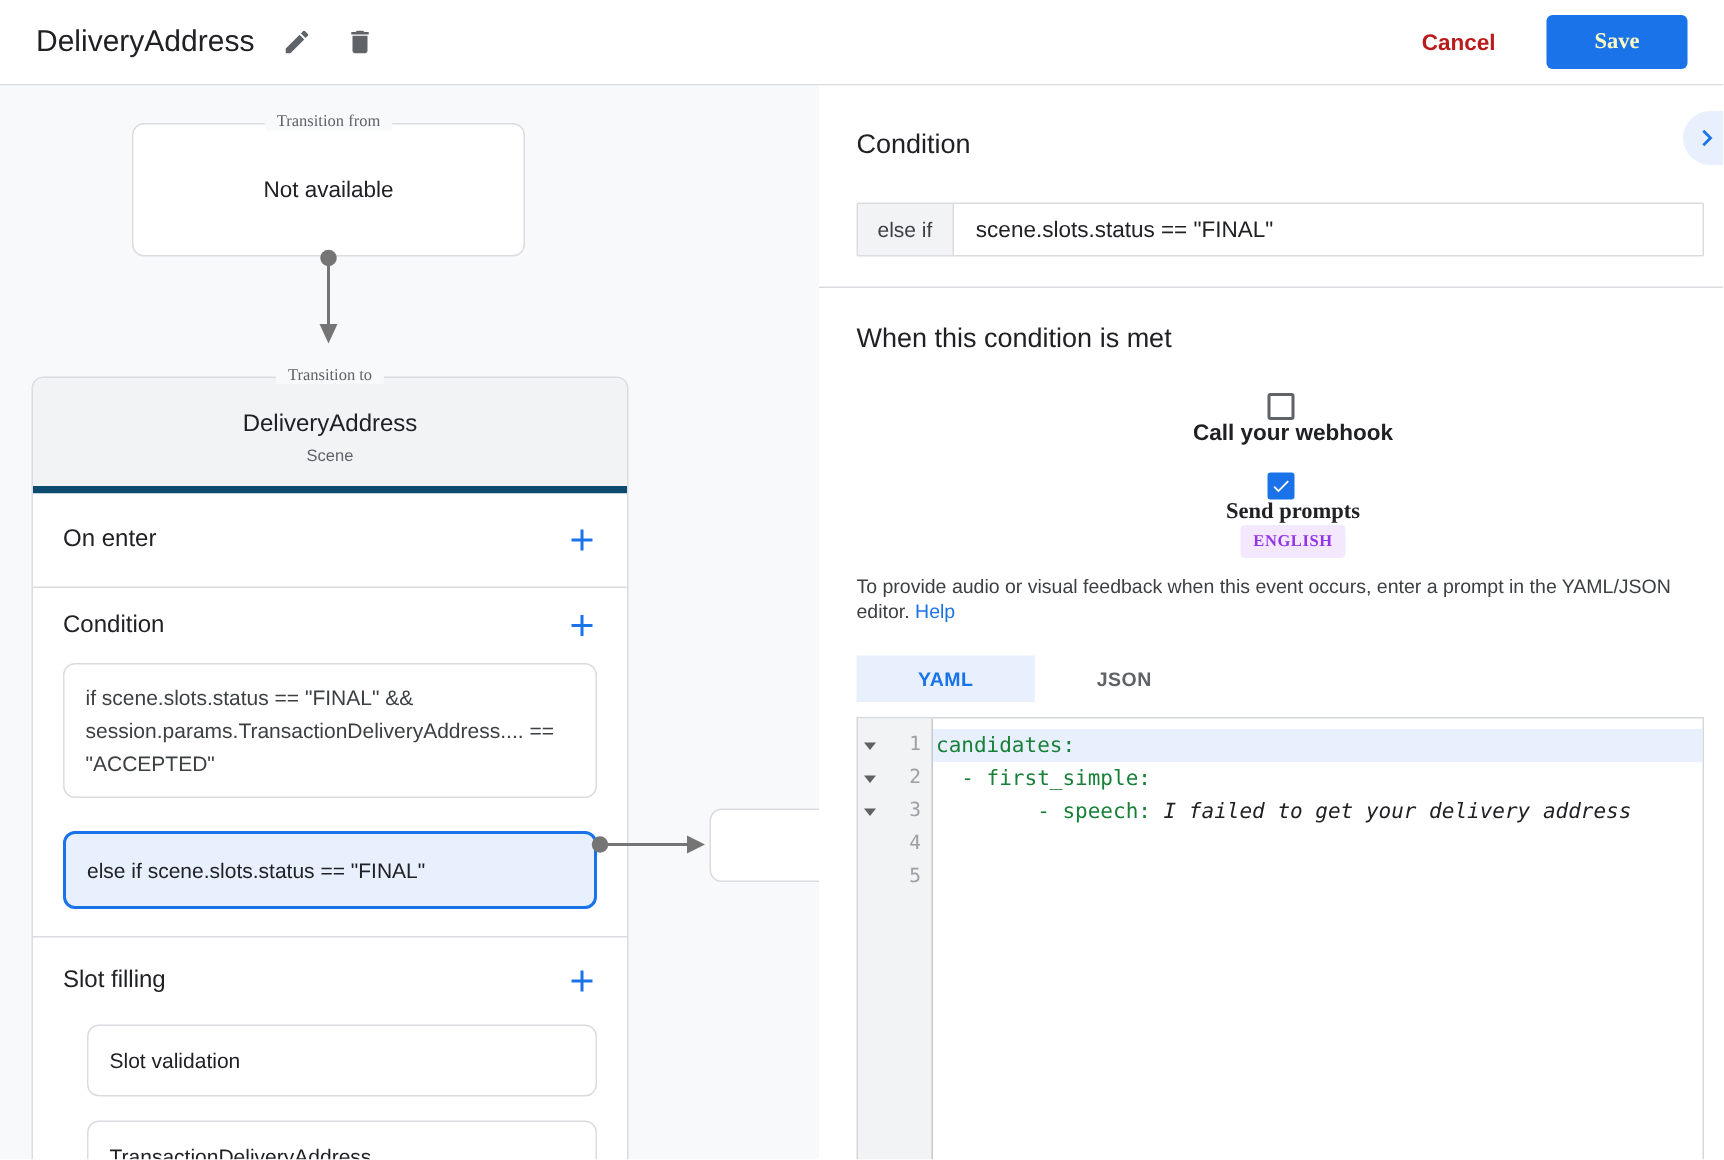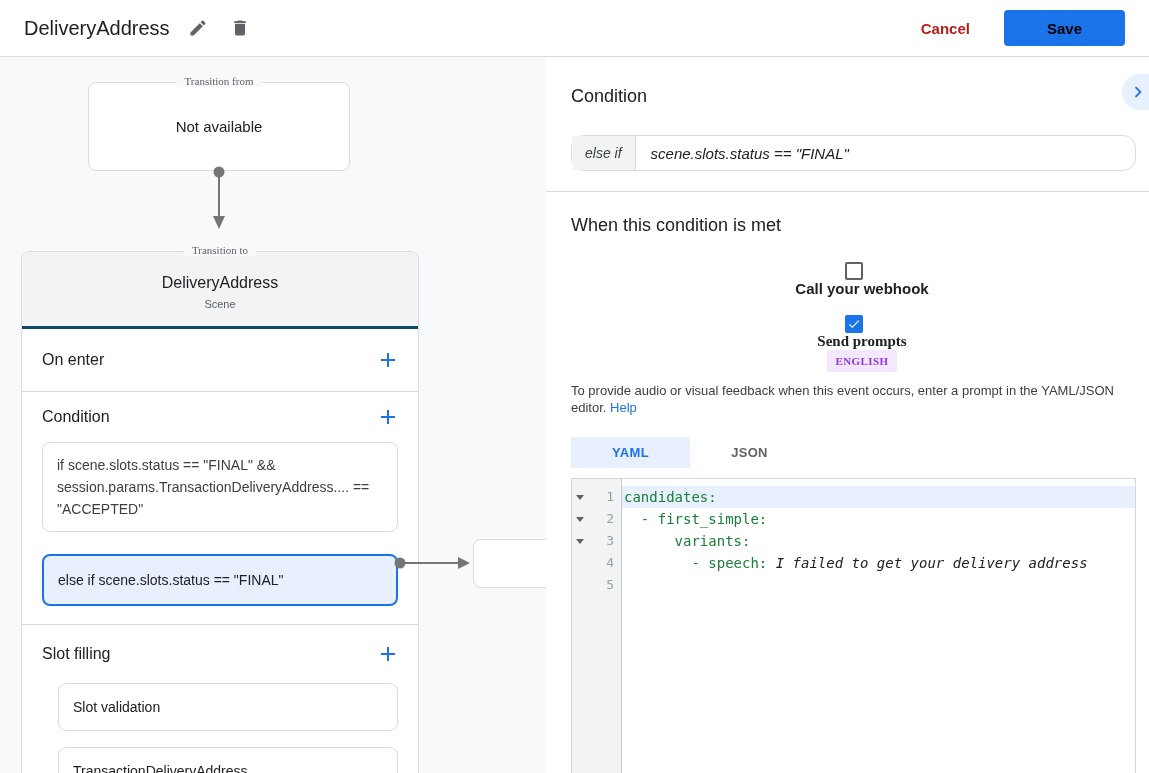--- a/index.html
+++ b/index.html
@@ -8,42 +8,42 @@
 
   
   .topbar { position:relative; height:57px; background:#fff; border-bottom:1px solid #dadce0;
     display:flex; align-items:center; padding:0 24px; }
   .topbar-title { font-size:20px; color:#202124; }
   .icon-btn { background:none; border:none; cursor:pointer; padding:4px; margin-left:14px;
     display:flex; align-items:center; justify-content:center; }
   .topbar-spacer { flex:1; }
   .btn-text { background:none; border:none; color:#b91c1c; font-size:15px; font-weight:bold;
     font-family:"Liberation Sans", sans-serif; padding:8px 18px; cursor:pointer; }
-  .btn-primary { background:#1a73e8; color:#000000; border:none; border-radius:4px; font-size:15px;
-    font-weight:bold; font-family:Liberation Sans, sans-serif; padding:0 43px; height:36px;
+  .btn-primary { background:#1a73e8; color:#fef9c3; border:none; border-radius:4px; font-size:15px;
+    font-weight:bold; font-family:Liberation Serif, serif; padding:0 32px; height:36px;
     margin-left:16px; cursor:pointer; }
 
   
   .main { position:relative; height:716px; }
   .diagram { position:absolute; left:0; top:0; width:546px; height:716px; background:#f8f9fa;
     overflow:hidden; }
   .panel { position:absolute; left:546px; top:0; width:603px; height:716px; background:#fff;
     padding:0 13px 0 25px; overflow:hidden; }
 
   
   .node-box { position:absolute; background:#fff; border:1px solid #dadce0; border-radius:8px; }
   .legend { position:absolute; top:-8px; left:50%; transform:translateX(-50%);
     background:#f8f9fa; padding:0 8px; font-size:11px; color:#5f6368; white-space:nowrap;font-family:Liberation Serif, serif; }
   .tfrom { left:88px; top:25px; width:262px; height:89px; }
   .tfrom-content { display:flex; align-items:center; justify-content:center; height:100%;
     font-size:15px; color:#202124; }
 
   .scene-card { position:absolute; left:21px; top:194px; width:398px; height:620px;
     background:#fff; border:1px solid #dadce0; border-radius:8px 8px 0 0; }
-  .scene-header { position:relative; background:#f1f3f4; border-bottom:3px solid #0c4a6e;
+  .scene-header { position:relative; background:#f1f3f4; border-bottom:5px solid #0c4a6e;
     border-radius:8px 8px 0 0; height:77px; text-align:center; padding-top:22px; }
   .scene-header .legend { background:#f8f9fa; }
   .scene-title { font-size:16px; color:#202124; }
   .scene-sub { font-size:11px; color:#5f6368; margin-top:6px; }
 
   .sect-row { display:flex; align-items:center; justify-content:space-between;
     padding:0 20px; height:62px; }
   .sect-label { font-size:16px; color:#202124; }
   .divider-h { border-top:1px solid #dadce0; }
   .plus-btn { background:none; border:none; cursor:pointer; padding:2px; display:flex; }
@@ -65,21 +65,21 @@
     background:#fff; border:1px solid #dadce0; border-radius:8px; }
   .connector { position:absolute; }
 
   
   .panel-h1 { font-size:18px; font-weight:normal; color:#202124; margin-top:29px; }
   .collapse-btn { position:absolute; right:0; top:17px; width:27px; height:36px;
     background:#e8f0fe; border:none; border-radius:18px 0 0 18px; cursor:pointer;
     display:flex; align-items:center; justify-content:center; padding-left:4px; }
 
   .exp-row { display:flex; margin-top:28px; height:36px; border:1px solid #dadce0;
-    border-radius:13px; background:#fff;font-style:italic; }
+    border-radius:1px; background:#fff; }
   .exp-prefix { background:#f1f3f4; border-right:1px solid #dadce0; padding:0 13px;
     display:flex; align-items:center; font-size:14px; color:#3c4043; }
   .exp-value { flex:1; display:flex; align-items:center; padding:0 15px; font-size:15px;
     color:#202124; }
   .link { color:#1a73e8; font-size:13px; text-decoration:none; cursor:pointer; }
   .help-row { margin-top:13px; }
   .panel-divider { border-top:1px solid #dadce0; margin:20px -13px 0 -25px; }
 
   .check-row { display:flex; align-items:center; margin-top:26px;flex-direction:column; }
   .checkbox { width:18px; height:18px; border-radius:2px; flex:0 0 18px; cursor:pointer;
@@ -265,20 +265,19 @@
       <div class="gutter">
         <div class="gutter-row"><span class="fold"></span><span>1</span></div>
         <div class="gutter-row"><span class="fold"></span><span>2</span></div>
         <div class="gutter-row"><span class="fold"></span><span>3</span></div>
         <div class="gutter-row"><span>4</span></div>
         <div class="gutter-row"><span>5</span></div>
       </div>
       <div class="code">
         <div class="code-line active"><span class="tok-key">candidates:</span><span class="tok-val"></span></div>
         <div class="code-line"><span class="tok-key">  - first_simple:</span><span class="tok-val"></span></div>
-        <div class="code-line"><span class="tok-key">      variants:</span><span class="tok-val"></span></div>
         <div class="code-line"><span class="tok-key">        - speech:</span><span class="tok-val"> I failed to get your delivery address</span></div>
         <div class="code-line"><span class="tok-key"></span><span class="tok-val"></span></div>
       </div>
     </div>
 
   </div>
 </div>
 
 </body></html>

